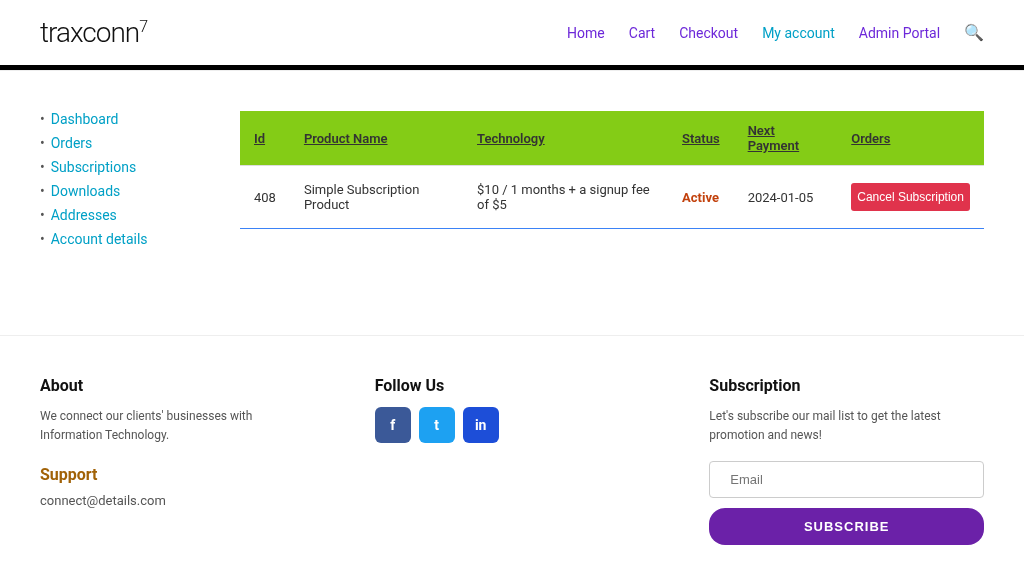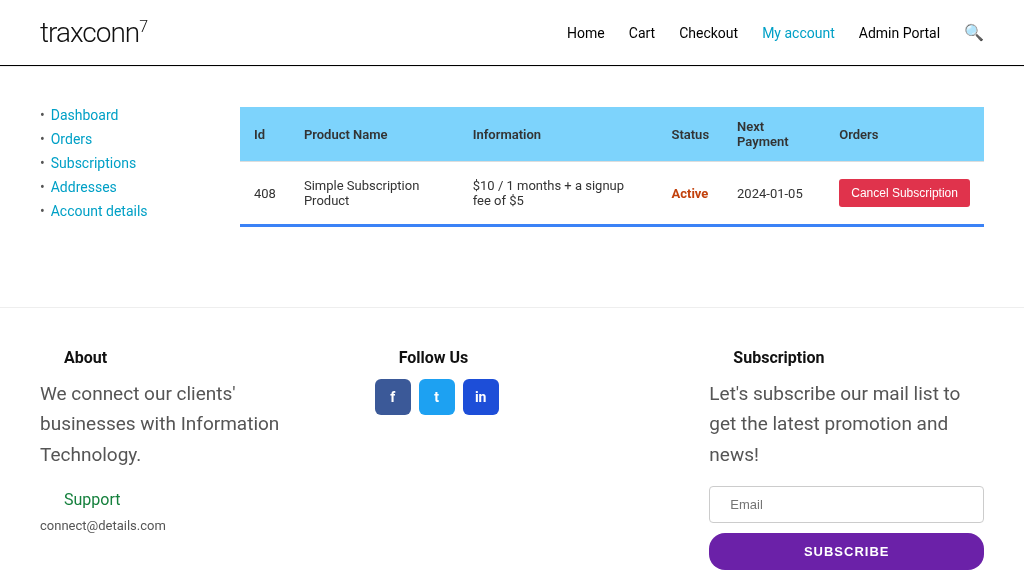--- a/index.html
+++ b/index.html
@@ -1,65 +1,65 @@
 <!DOCTYPE html>
 <html><head>
   <meta charset="utf-8">
   <style>
     * { margin: 0; padding: 0; box-sizing: border-box; }
     body { font-family: -apple-system, BlinkMacSystemFont, 'Segoe UI', Roboto, sans-serif; font-size: 14px; color: #333; background: #fff; }
 
     
-    .header { display: flex; align-items: center; justify-content: space-between; padding: 16px 40px; border-bottom: 1px solid #000000; }
+    .header { display: flex; align-items: center; justify-content: space-between; padding: 16px 40px; border-bottom: 5px solid #000000; }
     .logo { font-size: 28px; font-weight: 300; color: #111; letter-spacing: -1px; }
     .logo sup { font-size: 16px; color: #111; }
     nav { display: flex; align-items: center; gap: 24px; }
-    nav a { text-decoration: none; color: #000000; font-size: 14px; }
+    nav a { text-decoration: none; color: #6d28d9; font-size: 14px; }
     nav a.active { color: #00a0c6; }
     .search-icon { cursor: pointer; font-size: 16px; color: #555; }
     .divider-header { border: none; border-top: 1px solid #eee; }
 
     
     .main-content { display: flex; padding: 40px 40px; gap: 40px; max-width: 1024px; margin: 0 auto; }
 
     
     .sidebar { min-width: 160px; }
     .sidebar ul { list-style: none; }
     .sidebar li { margin-bottom: 8px; display: flex; align-items: center; gap: 6px; }
     .sidebar li::before { content: '•'; color: #555; }
     .sidebar a { text-decoration: none; color: #00a0c6; font-size: 14px; }
 
     
     .table-area { flex: 1; }
     table { width: 100%; border-collapse: collapse; }
-    thead tr { background: #7dd3fc; }
+    thead tr { background: #84cc16; text-decoration: underline; }
     th { padding: 12px 14px; text-align: left; font-size: 13px; font-weight: 600; color: #333; border-bottom: 1px solid #ddd; }
-    td { padding: 16px 14px; font-size: 13px; color: #333; border-bottom: 3px solid #3b82f6; vertical-align: middle; }
+    td { padding: 16px 14px; font-size: 13px; color: #333; border-bottom: 1px solid #3b82f6; vertical-align: middle; }
     .status-active { color: #c2410c; font-weight: 700; }
-    .cancel-btn { background: #e0334c; color: #fff; border: none; padding: 7px 12px; border-radius: 3px; cursor: pointer; font-size: 12px; white-space: nowrap; }
+    .cancel-btn { background: #e0334c; color: #fff; border: none; padding: 7px 6px; border-radius: 3px; cursor: pointer; font-size: 12px; white-space: nowrap; }
 
     
     footer { background: #fff; border-top: 1px solid #eee; padding: 40px 40px 20px; margin-top: 40px; }
     .footer-grid { display: flex; gap: 60px; max-width: 1024px; margin: 0 auto; }
     .footer-col { flex: 1; }
-    .footer-col h3 { font-size: 16px; font-weight: 700; color: #111; margin-bottom: 12px; margin-left: 24px; }
-    .footer-col p { font-size: 19px; color: #555; line-height: 1.6; }
+    .footer-col h3 { font-size: 16px; font-weight: 700; color: #111; margin-bottom: 12px; }
+    .footer-col p { font-size: 12px; color: #555; line-height: 1.6; }
     .footer-col a { color: #555; text-decoration: none; font-size: 13px; }
 
     .social-icons { display: flex; gap: 8px; margin-top: 12px; }
     .social-btn { width: 36px; height: 36px; border-radius: 6px; display: flex; align-items: center; justify-content: center; color: #fff; font-size: 14px; font-weight: bold; cursor: pointer; }
     .social-fb { background: #3b5998; }
     .social-tw { background: #1da1f2; }
     .social-li { background: #1d4ed8; }
 
     .email-input { width: 100%; padding: 10px 20px; border: 1px solid #ccc; border-radius: 4px; font-size: 13px; color: #999; margin-bottom: 10px; }
     .subscribe-btn { width: 100%; background: #6b21a8; color: #fff; border: none; padding: 11px; border-radius: 16px; font-size: 13px; font-weight: 600; cursor: pointer; letter-spacing: 1px; }
 
     .support-section { margin-top: 20px; }
-    .support-section h3 { font-size: 16px; font-weight: 400; color: #15803d; margin-bottom: 8px; }
+    .support-section h3 { font-size: 16px; font-weight: 700; color: #a16207; margin-bottom: 8px; }
   </style>
 </head>
 <body>
 
 <header class="header">
   <div class="logo">
     <span>traxconn</span><sup>7</sup>
   </div>
   <nav>
     <a href="#">Home</a>
@@ -79,35 +79,38 @@
       <li>
           <a href="#">Dashboard</a>
         </li>
       <li>
           <a href="#">Orders</a>
         </li>
       <li>
           <a href="#">Subscriptions</a>
         </li>
       <li>
+          <a href="#">Downloads</a>
+        </li>
+      <li>
           <a href="#">Addresses</a>
         </li>
       <li>
           <a href="#">Account details</a>
         </li>
     </ul>
   </aside>
 
   <div class="table-area">
     <table>
       <thead>
         <tr>
           <th>Id</th>
           <th>Product Name</th>
-          <th>Information</th>
+          <th>Technology</th>
           <th>Status</th>
           <th>Next Payment</th>
           <th>Orders</th>
         </tr>
       </thead>
       <tbody>
         <tr>
           <td>408</td>
           <td>Simple Subscription Product</td>
           <td>$10 / 1 months + a signup fee of $5</td>

